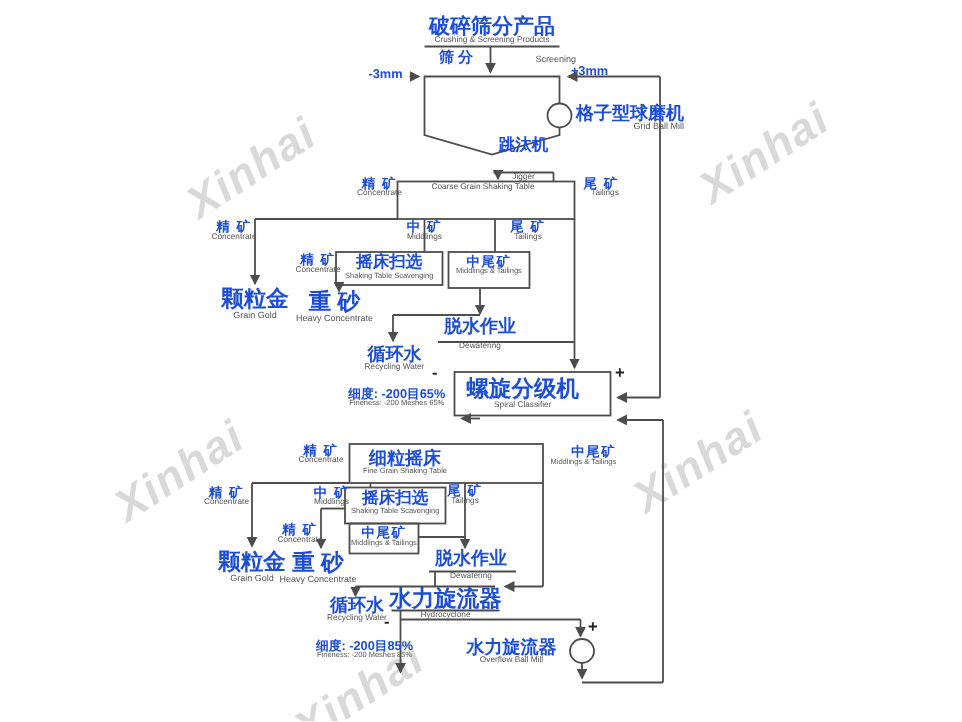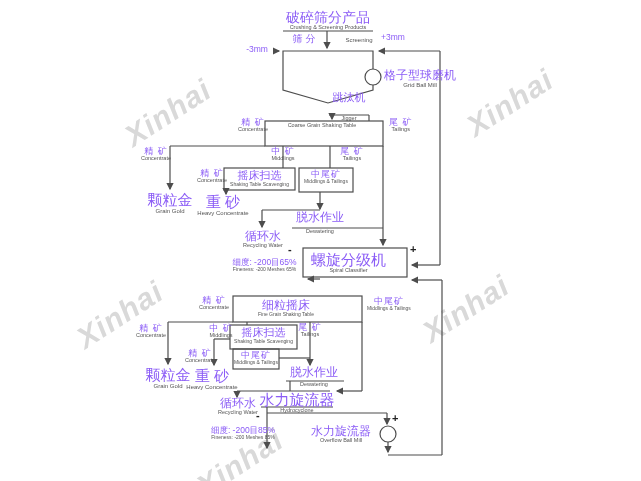--- a/index.html
+++ b/index.html
@@ -2,28 +2,28 @@
 <html><head>
 <meta charset="utf-8">
 <style>
   html,body{margin:0;padding:0;background:#fff;}
   #stage{position:relative;width:641px;height:481px;background:#fff;overflow:hidden;
          font-family:"Liberation Sans","DejaVu Sans",sans-serif;}
   svg.lines{position:absolute;left:0;top:0;}
   .wm{position:absolute;font-style:italic;font-weight:bold;font-size:30px;color:#d9d9d9;
       transform:rotate(-33deg);letter-spacing:1px;pointer-events:none;white-space:nowrap;}
   .node{position:absolute;text-align:center;line-height:1.05;white-space:nowrap;}
-  .cn{font-weight:normal;color:#8b5cf6;}
+  .cn{font-weight:bold;color:#1d4ed8;}
   .en{color:#555;font-weight:normal;}
   .fs14{font-size:14px;} .fs13{font-size:15px;} .fs12{font-size:12px;}
   .fs11{font-size:11px;} .fs10{font-size:10px;} .fs9{font-size:9px;letter-spacing:1px;}
   .fs8{font-size:8.5px;}
   .e6{font-size:6px;} .e5{font-size:5.5px;letter-spacing:0;} .e45{font-size:5px;}
   .sign{position:absolute;font-weight:bold;color:#222;font-size:11px;}
-  .la{text-align:center;}
+  .la{text-align:right;}
 </style>
 </head>
 <body>
 
 <div id="stage">
 
   <div class="wm" style="left:120px;top:96px;">Xinhai</div>
   <div class="wm" style="left:462px;top:86px;">Xinhai</div>
   <div class="wm" style="left:72px;top:298px;">Xinhai</div>
   <div class="wm" style="left:418px;top:292px;">Xinhai</div>
@@ -114,21 +114,21 @@
   <div class="node" style="left:287px;top:34px;width:34px;">
     <div class="cn fs10">筛 分</div>
   </div>
   <div class="node la" style="left:334px;top:37px;width:50px;">
     <div class="en e6">Screening</div>
   </div>
 
   <div class="node" style="left:242px;top:45px;width:30px;">
     <div class="cn fs8">-3mm</div>
   </div>
-  <div class="node" style="left:378px;top:33px;width:30px;">
+  <div class="node" style="left:378px;top:43px;width:30px;">
     <div class="cn fs8">+3mm</div>
   </div>
 
   <div class="node la" style="left:384px;top:69px;">
     <div class="cn fs12">格子型球磨机</div>
     <div class="en e6">Grid Ball Mill</div>
   </div>
 
   <div class="node" style="left:327px;top:92px;width:44px;">
     <div class="cn fs11">跳汰机</div>
@@ -213,21 +213,21 @@
 
   <div class="node" style="left:184px;top:296px;width:60px;">
     <div class="cn fs9">精 矿</div>
     <div class="en e5">Concentrate</div>
   </div>
   <div class="node la" style="left:367px;top:297px;">
     <div class="cn fs9">中尾矿</div>
     <div class="en e45">Middlings &amp; Tailings</div>
   </div>
 
-  <div class="node" style="left:238px;top:299px;width:64px;margin-left:16px;">
+  <div class="node" style="left:238px;top:299px;width:64px;">
     <div class="cn fs12">细粒摇床</div>
     <div class="en e45">Fine Grain Shaking Table</div>
   </div>
 
   <div class="node" style="left:121px;top:324px;width:60px;">
     <div class="cn fs9">精 矿</div>
     <div class="en e5">Concentrate</div>
   </div>
   <div class="node" style="left:191px;top:324px;width:60px;">
     <div class="cn fs9">中 矿</div>

